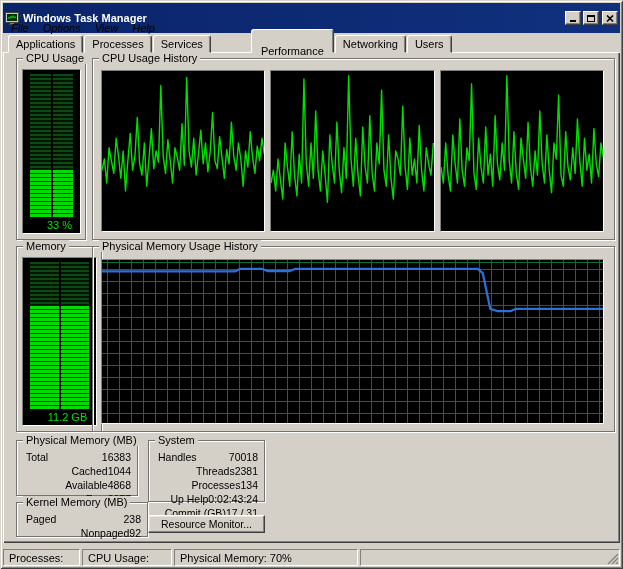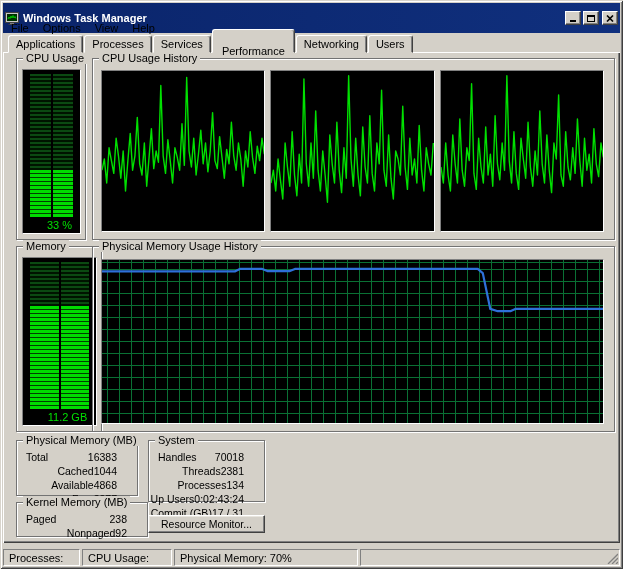--- a/index.html
+++ b/index.html
@@ -19,29 +19,29 @@
     white-space:nowrap;overflow:hidden;}
   .appicon{width:15px;height:13px;display:inline-block;}
   .winbtn{width:16px;height:14px;background:#d4d0c8;margin-left:2px;
     border:1px solid;border-color:#ffffff #404040 #404040 #ffffff;
     box-shadow:inset -1px -1px 0 #808080;
     display:flex;align-items:center;justify-content:center;padding:0;cursor:default;}
   .winbtn.close{margin-left:3px;}
   .glyph-min{width:6px;height:2px;background:#000;margin-top:6px;}
   .glyph-max{width:8px;height:7px;border:1px solid #000;border-top-width:2px;}
   
-  .menubar{position:absolute;left:4px;top:21px;right:4px;height:14px;display:flex;align-items:center;}
+  .menubar{position:absolute;left:4px;top:21px;right:4px;height:14px;display:flex;align-items:center;font-style:italic;}
   .menuitem{padding:0 7px;line-height:14px;}
   
   .tabrow{position:absolute;left:8px;top:31px;height:22px;display:flex;align-items:flex-end;z-index:3;}
   .tab{height:18px;line-height:17px;padding:0 7px;background:#d4d0c8;margin-right:1px;
     border:1px solid;border-color:#ffffff #404040 #d4d0c8 #ffffff;
     border-radius:3px 3px 0 0;box-shadow:inset -1px 0 0 #808080;}
   .tab.active{height:22px;line-height:20px;padding:11px 9px;position:relative;z-index:4;
-    box-shadow:inset -1px 0 0 #808080, 0 1px 0 #d4d0c8;}
+    box-shadow:inset -1px 0 0 #808080, 0 1px 0 #d4d0c8;margin-left:39px;}
   
   .tabpage{position:absolute;left:3px;top:52px;width:617px;height:491px;background:#d4d0c8;
     box-shadow:inset 1px 1px 0 #ffffff, inset -1px -1px 0 #404040, inset -2px -2px 0 #808080;}
   
   .groupbox{position:absolute;border:1px solid #737373;box-shadow:1px 1px 0 #ffffff, inset 1px 1px 0 #ffffff;}
   .glabel{position:absolute;top:-7px;left:6px;background:#d4d0c8;padding:0 3px;line-height:12px;white-space:nowrap;}
   
   .screen{position:absolute;background:#000;border:1px solid;border-color:#808080 #ffffff #ffffff #808080;}
   .grid{background-image:
       repeating-linear-gradient(90deg,#0a7034 0,#0a7034 1px,transparent 1px,transparent 12px),
@@ -52,21 +52,21 @@
   .ledbar{position:absolute;left:7px;right:7px;top:4px;bottom:16px;display:flex;flex-direction:column;}
   .led-unlit{width:100%;background:repeating-linear-gradient(180deg,#0b4a12 0,#0b4a12 2px,#001400 2px,#001400 4px);}
   .led-lit{width:100%;background:repeating-linear-gradient(180deg,#00dc00 0,#00dc00 3px,#004000 3px,#004000 4px);}
   .led-mid{position:absolute;left:50%;width:2px;margin-left:-1px;top:0;bottom:16px;background:#000;}
   .gaugeval{position:absolute;left:0;right:0;bottom:2px;text-align:center;color:#00e000;font-size:11px;padding-left:16px;}
   
   .panels{position:absolute;left:8px;top:11px;bottom:7px;width:503px;display:flex;gap:5px;}
   .panel{flex:1;position:relative;background:#000;border:1px solid;border-color:#808080 #ffffff #ffffff #808080;}
   
   .rows{position:absolute;left:0;right:0;top:11px;}
-  .irow{display:flex;justify-content:space-between;padding:0 20px 0 9px;line-height:10px;font-size:10.5px;margin-bottom:0;}
+  .irow{display:flex;justify-content:space-between;padding:0 6px 0 9px;line-height:10px;font-size:10.5px;margin-bottom:0;}
   .irow + .irow{margin-top:4px;justify-content:flex-end;}
   .irow span{white-space:nowrap;}
   
   .pushbtn{position:absolute;background:#d4d0c8;font-family:"Liberation Sans",sans-serif;font-size:10.5px;
     border:1px solid;border-color:#ffffff #404040 #404040 #ffffff;
     box-shadow:inset -1px -1px 0 #808080, inset 1px 1px 0 #e8e5de;
     text-align:center;cursor:default;}
   
   .statusbar{position:absolute;left:3px;right:3px;bottom:3px;height:20px;display:flex;gap:2px;align-items:flex-end;}
   .spanel{height:17px;line-height:16px;padding-left:5px;
@@ -222,21 +222,21 @@
           </div>
         <div class="irow">
             <span>Threads</span>
             <span>2381</span>
           </div>
         <div class="irow">
             <span>Processes</span>
             <span>134</span>
           </div>
         <div class="irow">
-            <span>Up Users</span>
+            <span>Up Help</span>
             <span>0:02:43:24</span>
           </div>
         <div class="irow">
             <span>Commit (GB)</span>
             <span>17 / 31</span>
           </div>
       </div>
     </div>
 
     <button class="pushbtn" style="left:145px;top:463px;width:117px;height:18px;">Resource Monitor...</button>

